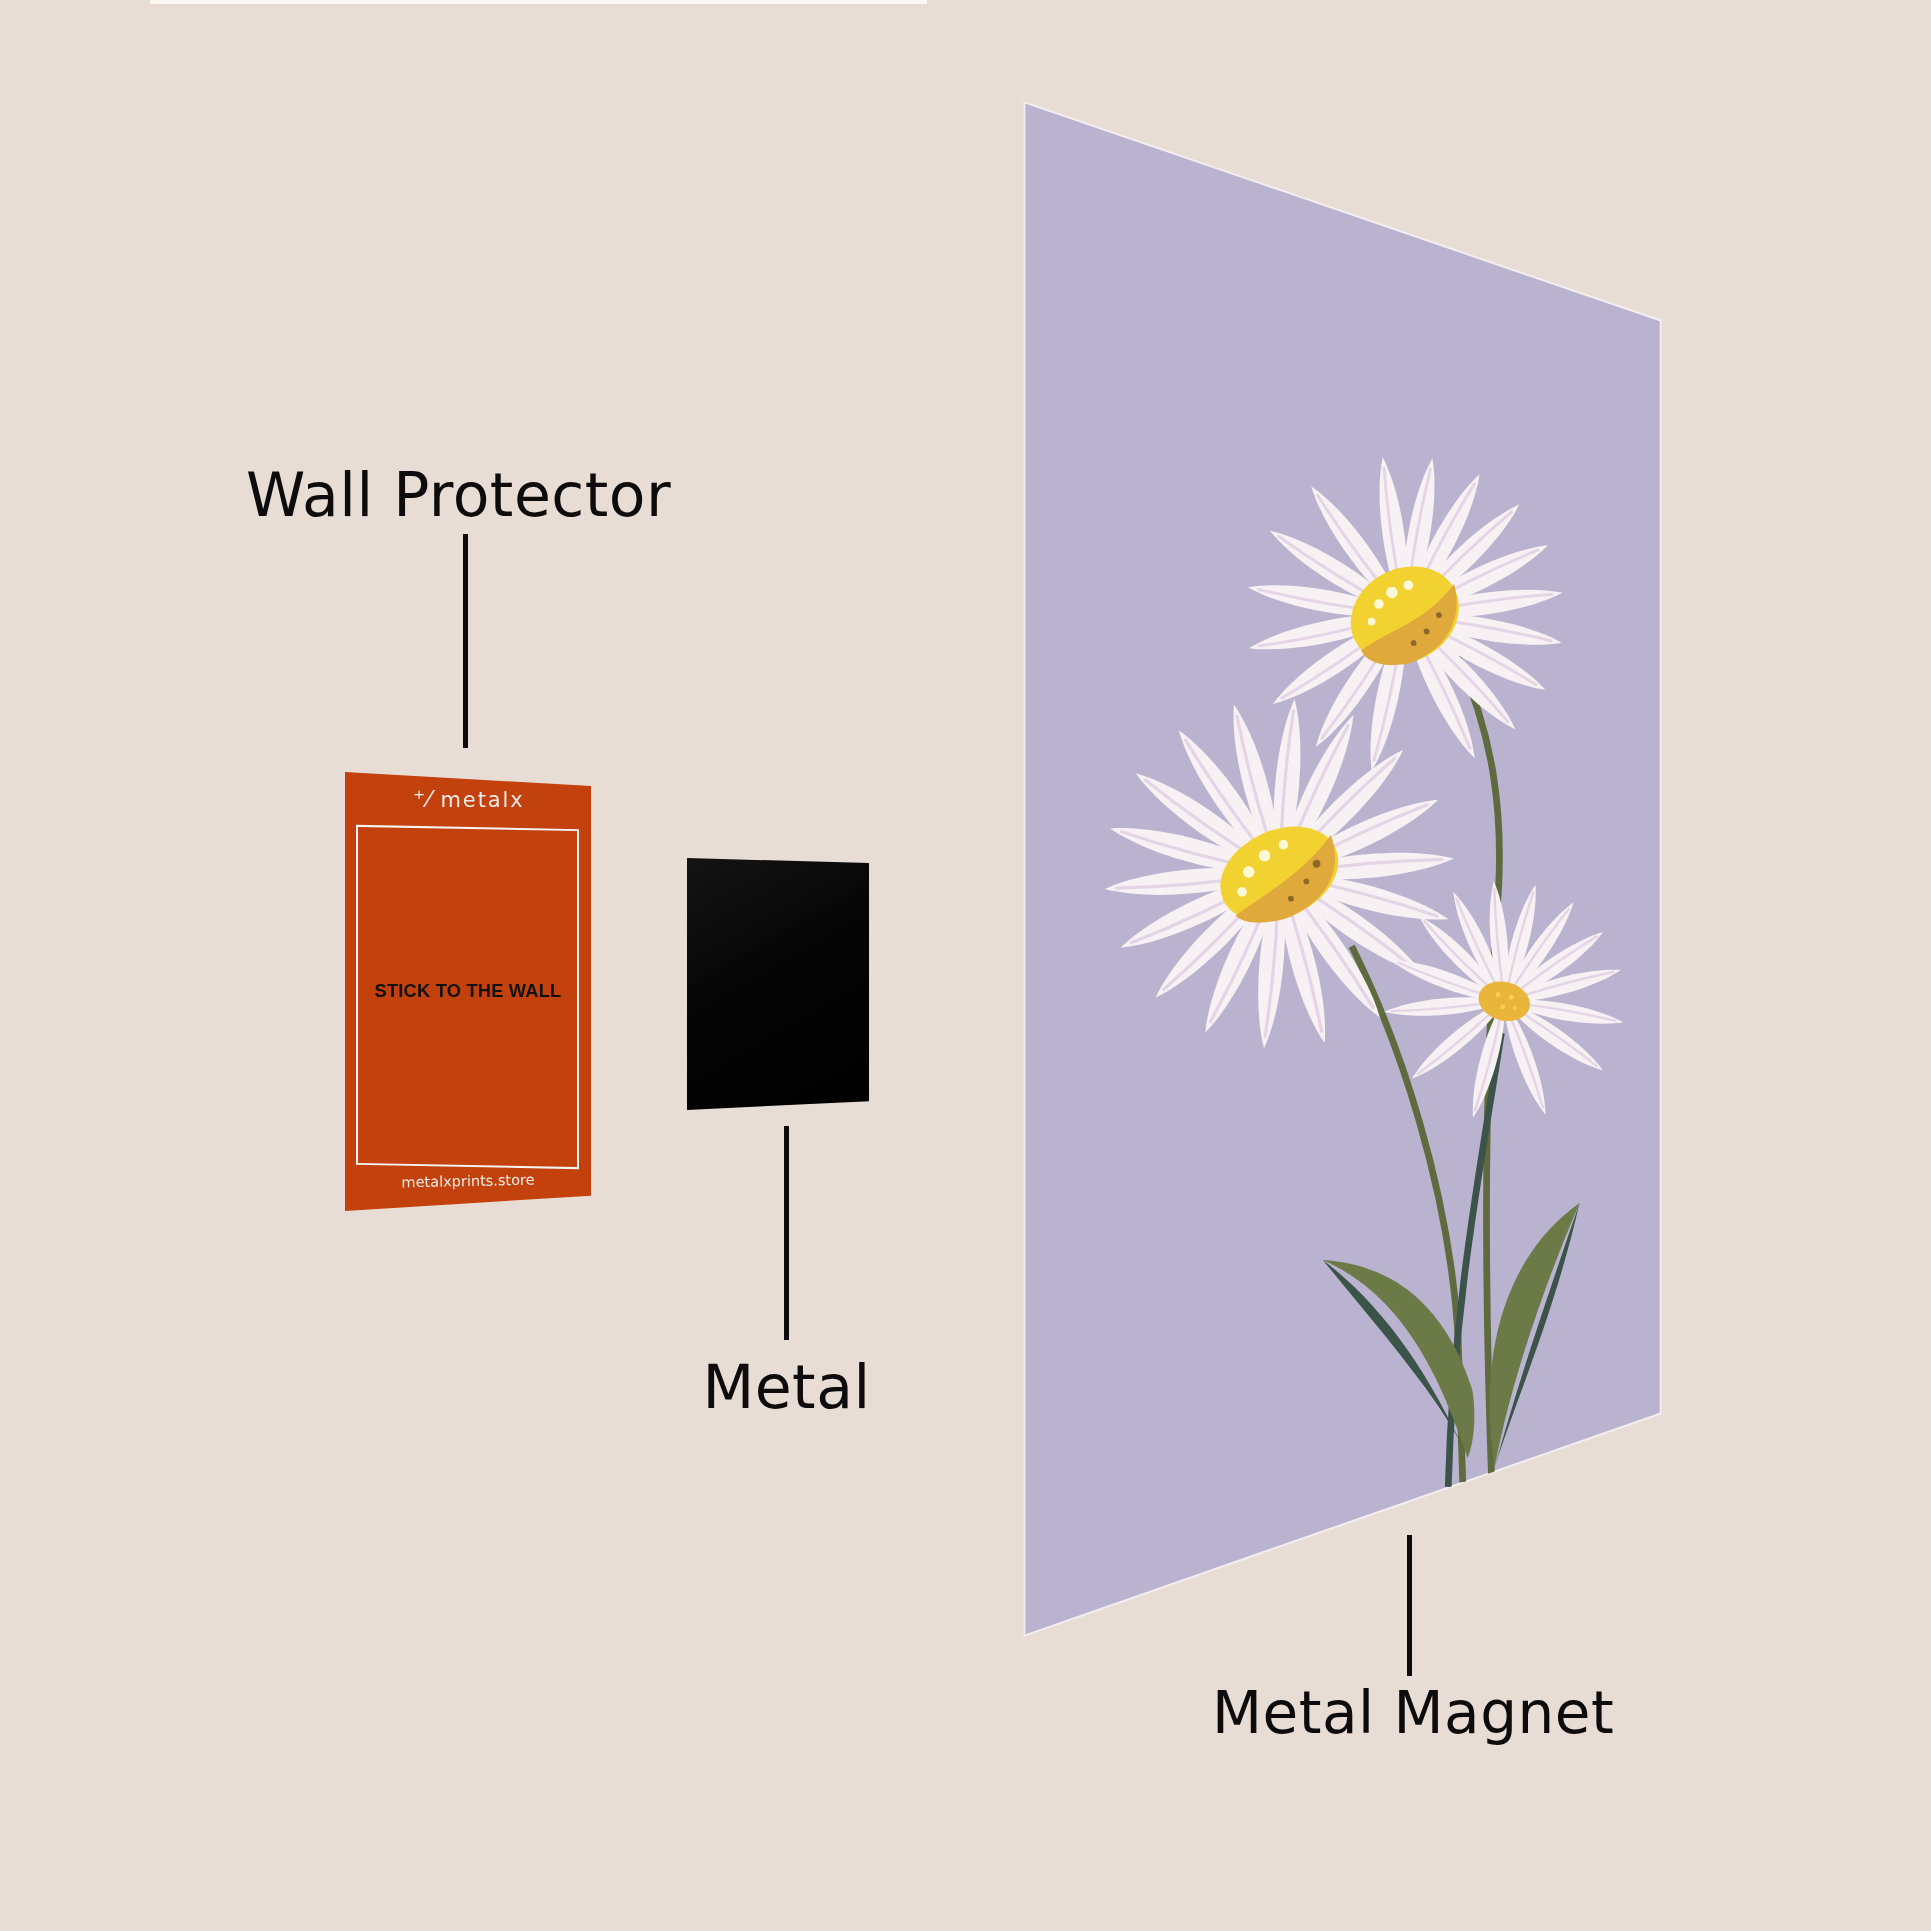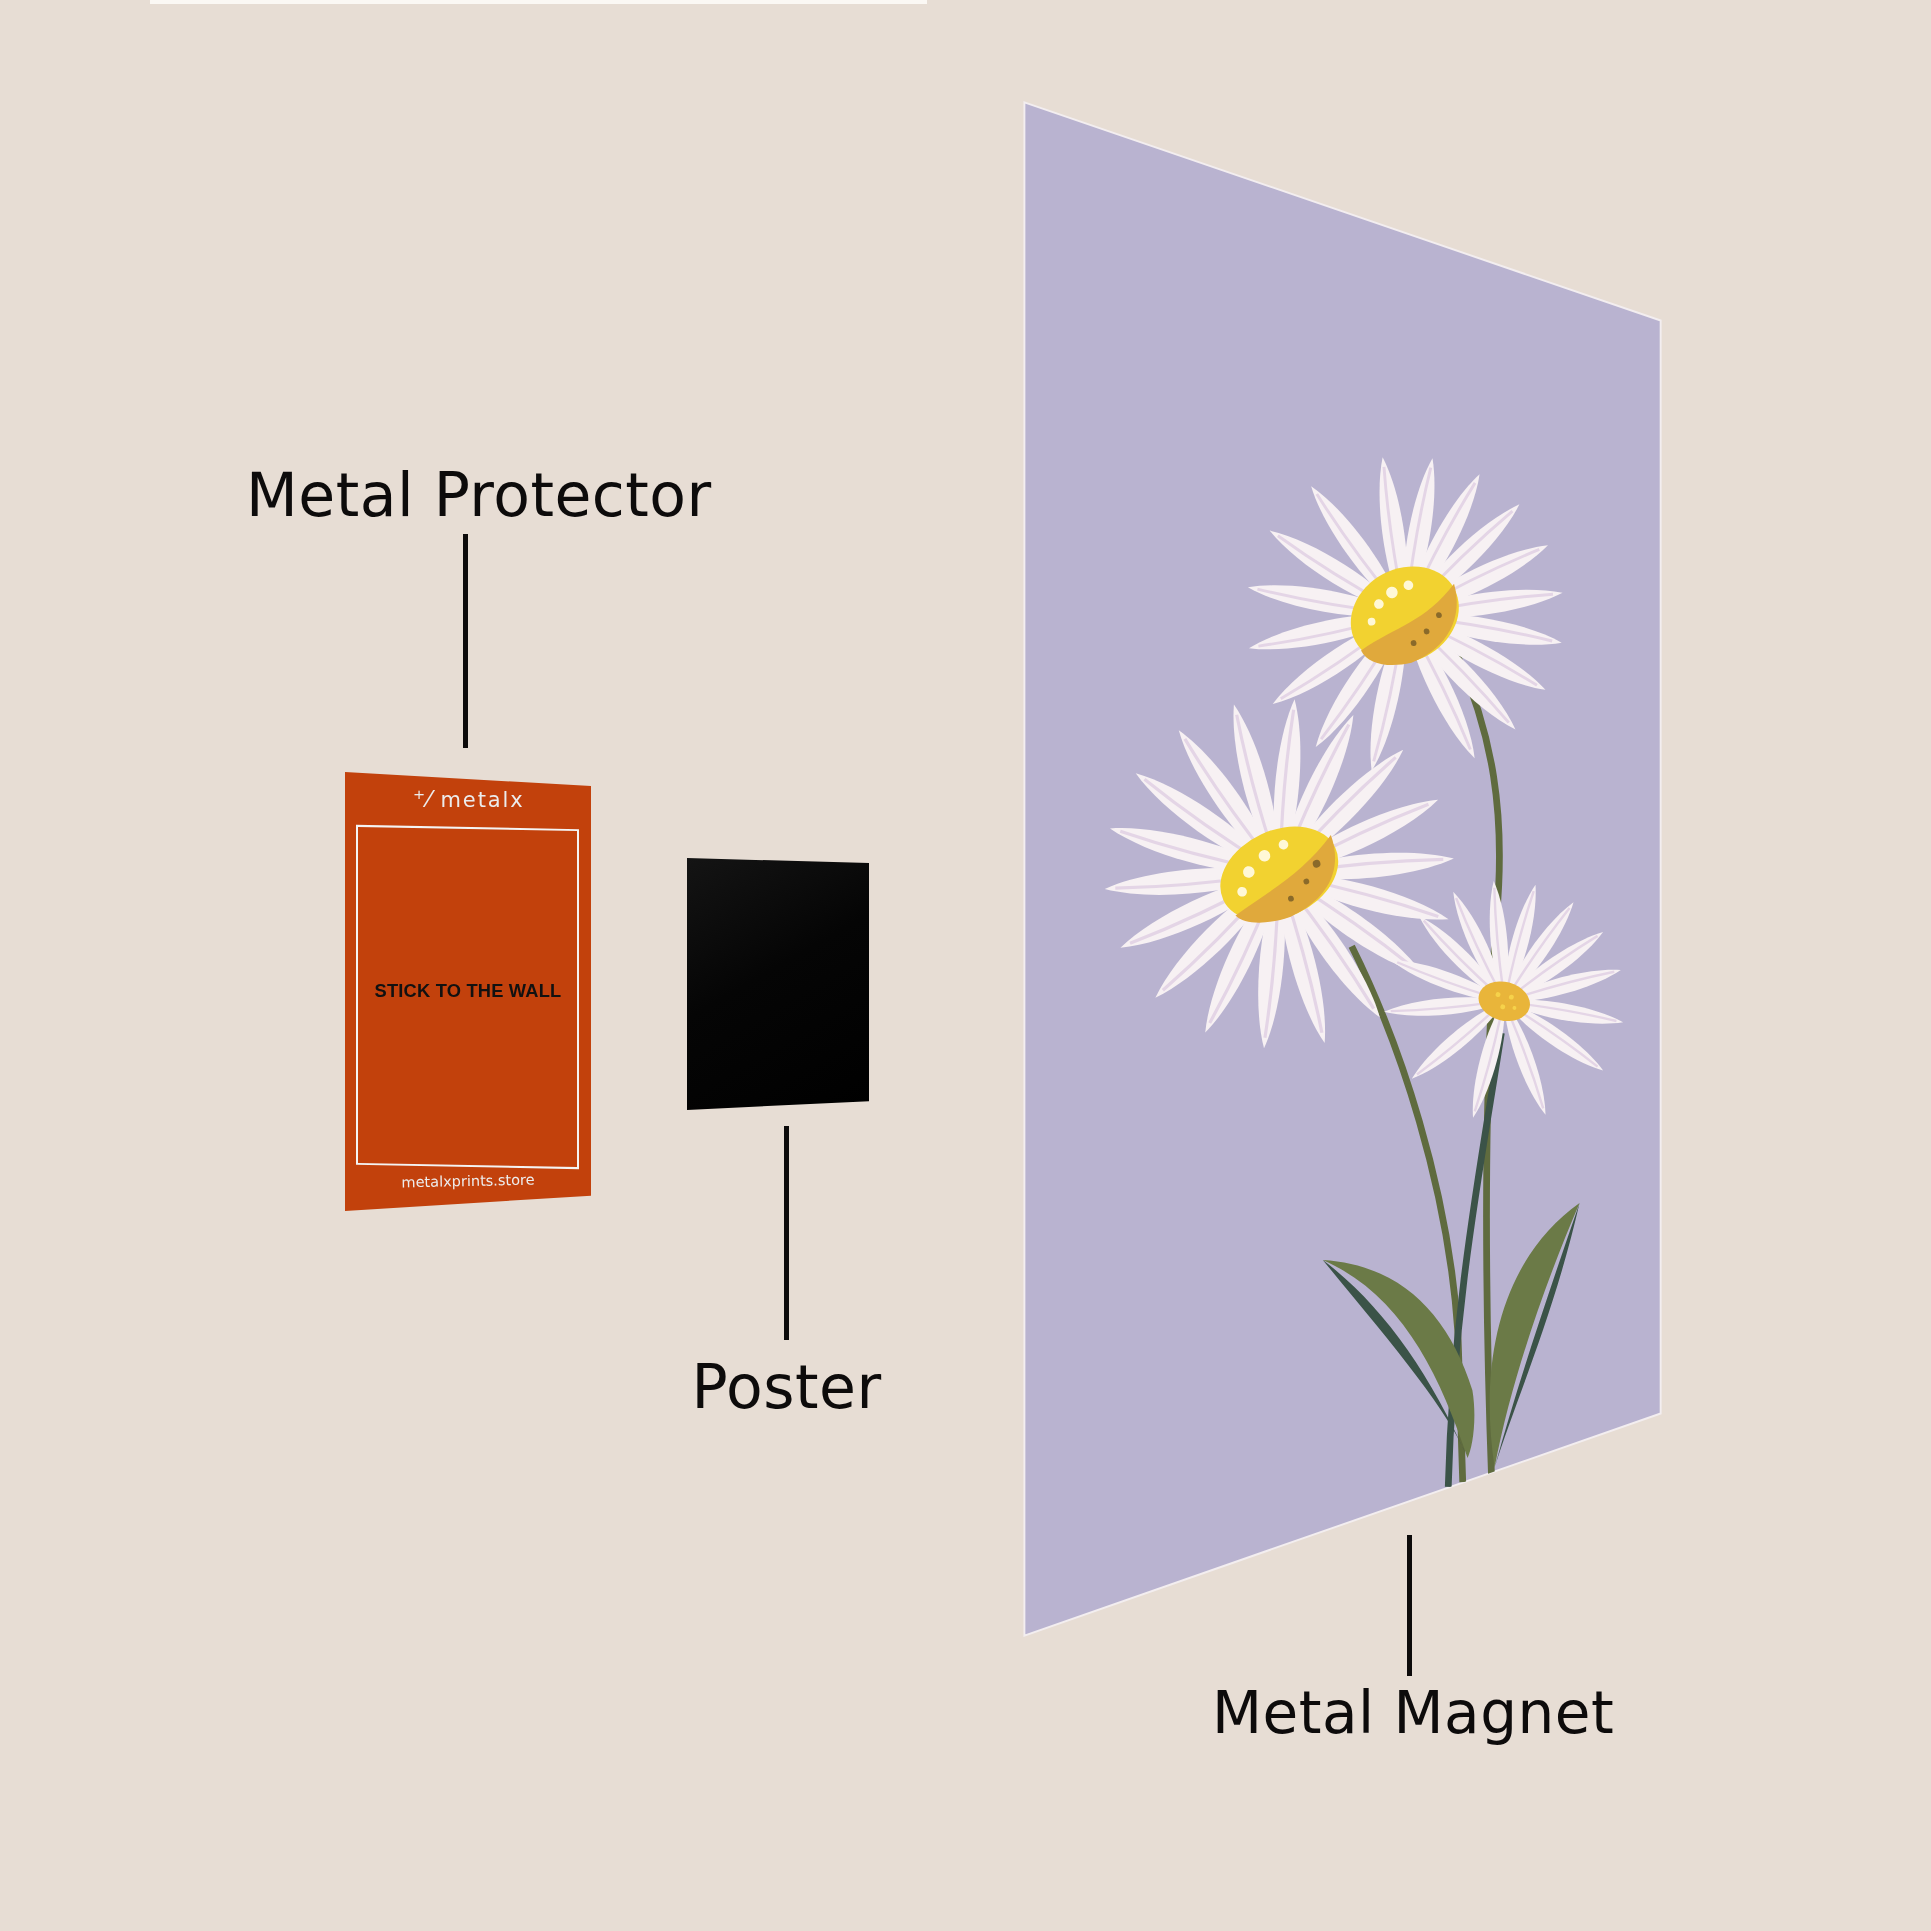--- a/index.html
+++ b/index.html
@@ -59,25 +59,25 @@
     }
 
     
     .poster-svg { position: absolute; left: 0; top: 0; width: 1931px; height: 1931px; }
   </style>
 </head>
 <body>
 
 <div class="top-strip"></div>
 
-<div class="label label-wall">Metal Protector</div>
+<div class="label label-wall">Wall Protector</div>
 <div class="leader leader-wall"></div>
 
 <div class="label label-magnet">
-  <div>Poster</div>
+  <div>Metal</div>
 </div>
 <div class="leader leader-magnet"></div>
 
 <div class="label label-poster">Metal Magnet</div>
 <div class="leader leader-poster"></div>
 
 <div class="protector">
   <div class="protector-brand">
     <span class="brand-mark">⁺⁄</span><span>metalx</span>
   </div>

